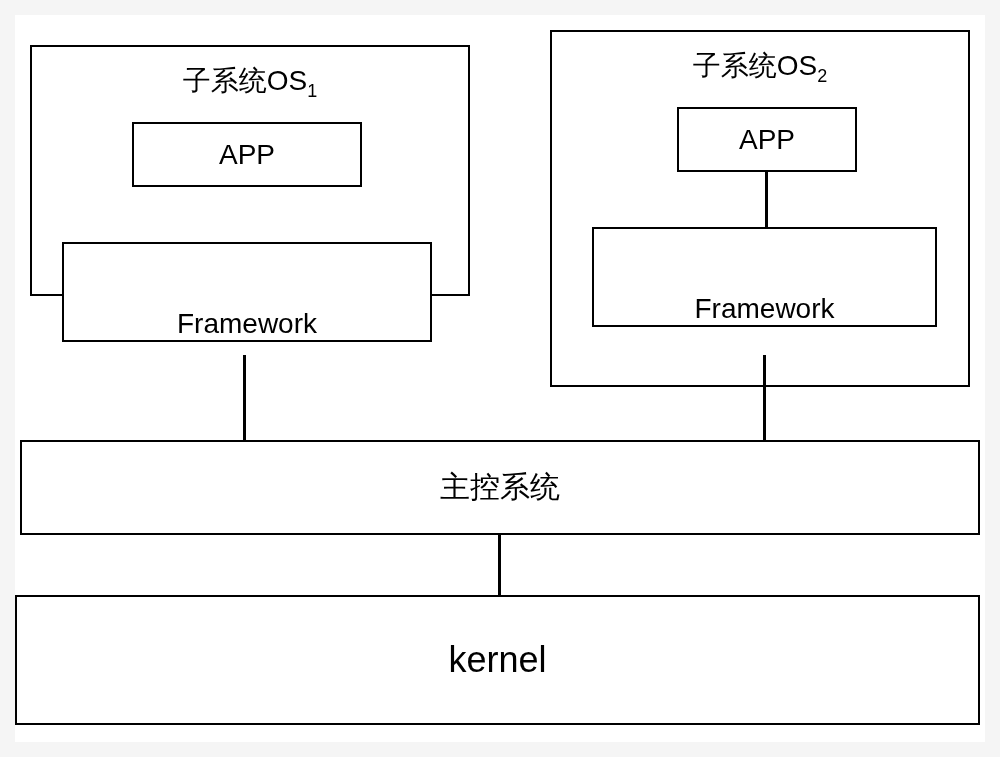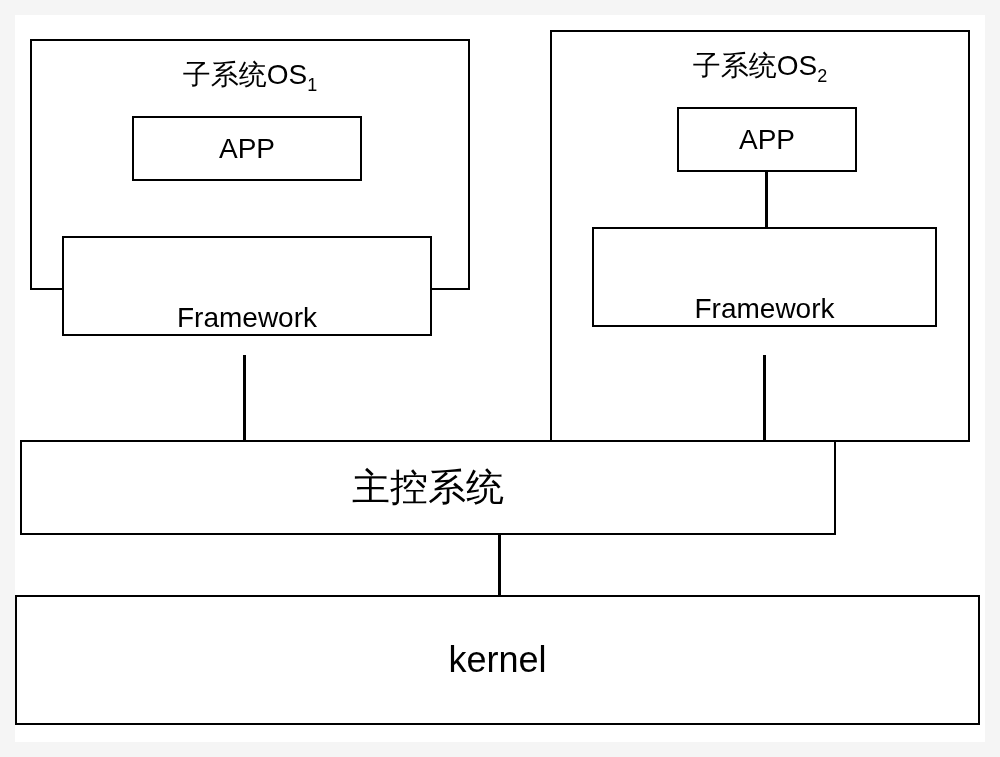--- a/index.html
+++ b/index.html
@@ -21,29 +21,29 @@
       height: 727px;
       background: #fff;
     }
     .subsystem {
       position: absolute;
       border: 2px solid #000;
       background: #fff;
     }
     .subsystem-1 {
       left: 15px;
-      top: 24px;
+      top: 30px;
       width: 440px;
       height: 251px;
     }
     .subsystem-2 {
       left: 535px;
       top: 15px;
       width: 420px;
-      height: 412px;
+      height: 357px;
     }
     .subsystem-title {
       text-align: center;
       font-size: 28px;
       padding-top: 15px;
       padding-bottom: 10px;
     }
     .subsystem-title .sub-num {
       font-size: 18px;
       vertical-align: sub;
@@ -89,25 +89,25 @@
     .framework-2 {
       left: 40px;
       top: 195px;
       width: 345px;
       height: 100px;
     }
     .main-control {
       position: absolute;
       left: 5px;
       top: 425px;
-      width: 816px;
+      width: 960px;
       height: 95px;
       border: 2px solid #000;
       text-align: center;
-      font-size: 38px;
+      font-size: 30px;
       display: flex;
       align-items: center;
       justify-content: center;
       background: #fff;
     }
     .kernel {
       position: absolute;
       left: 0px;
       top: 580px;
       width: 965px;

